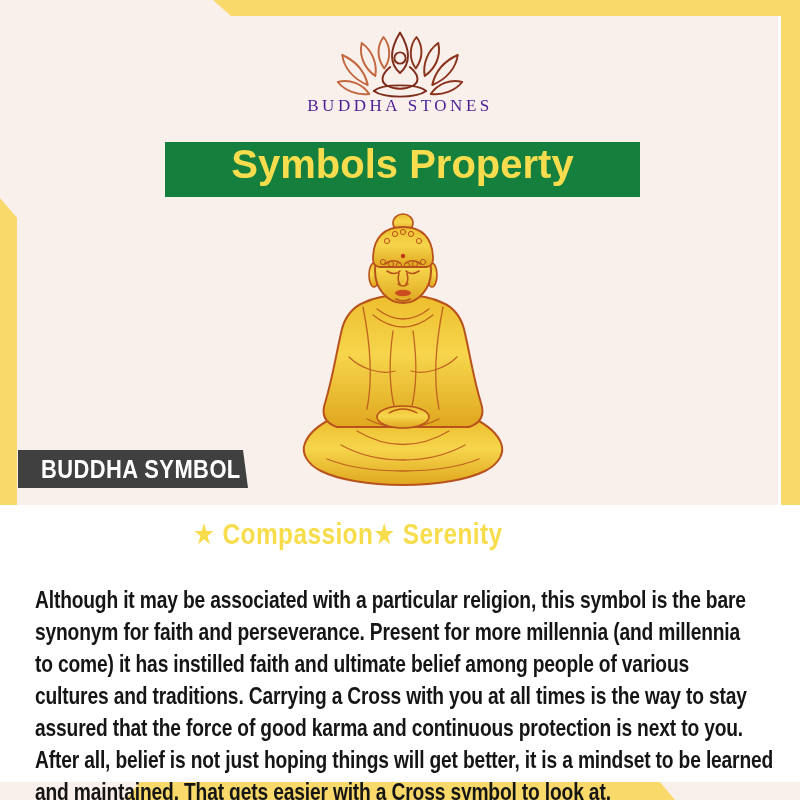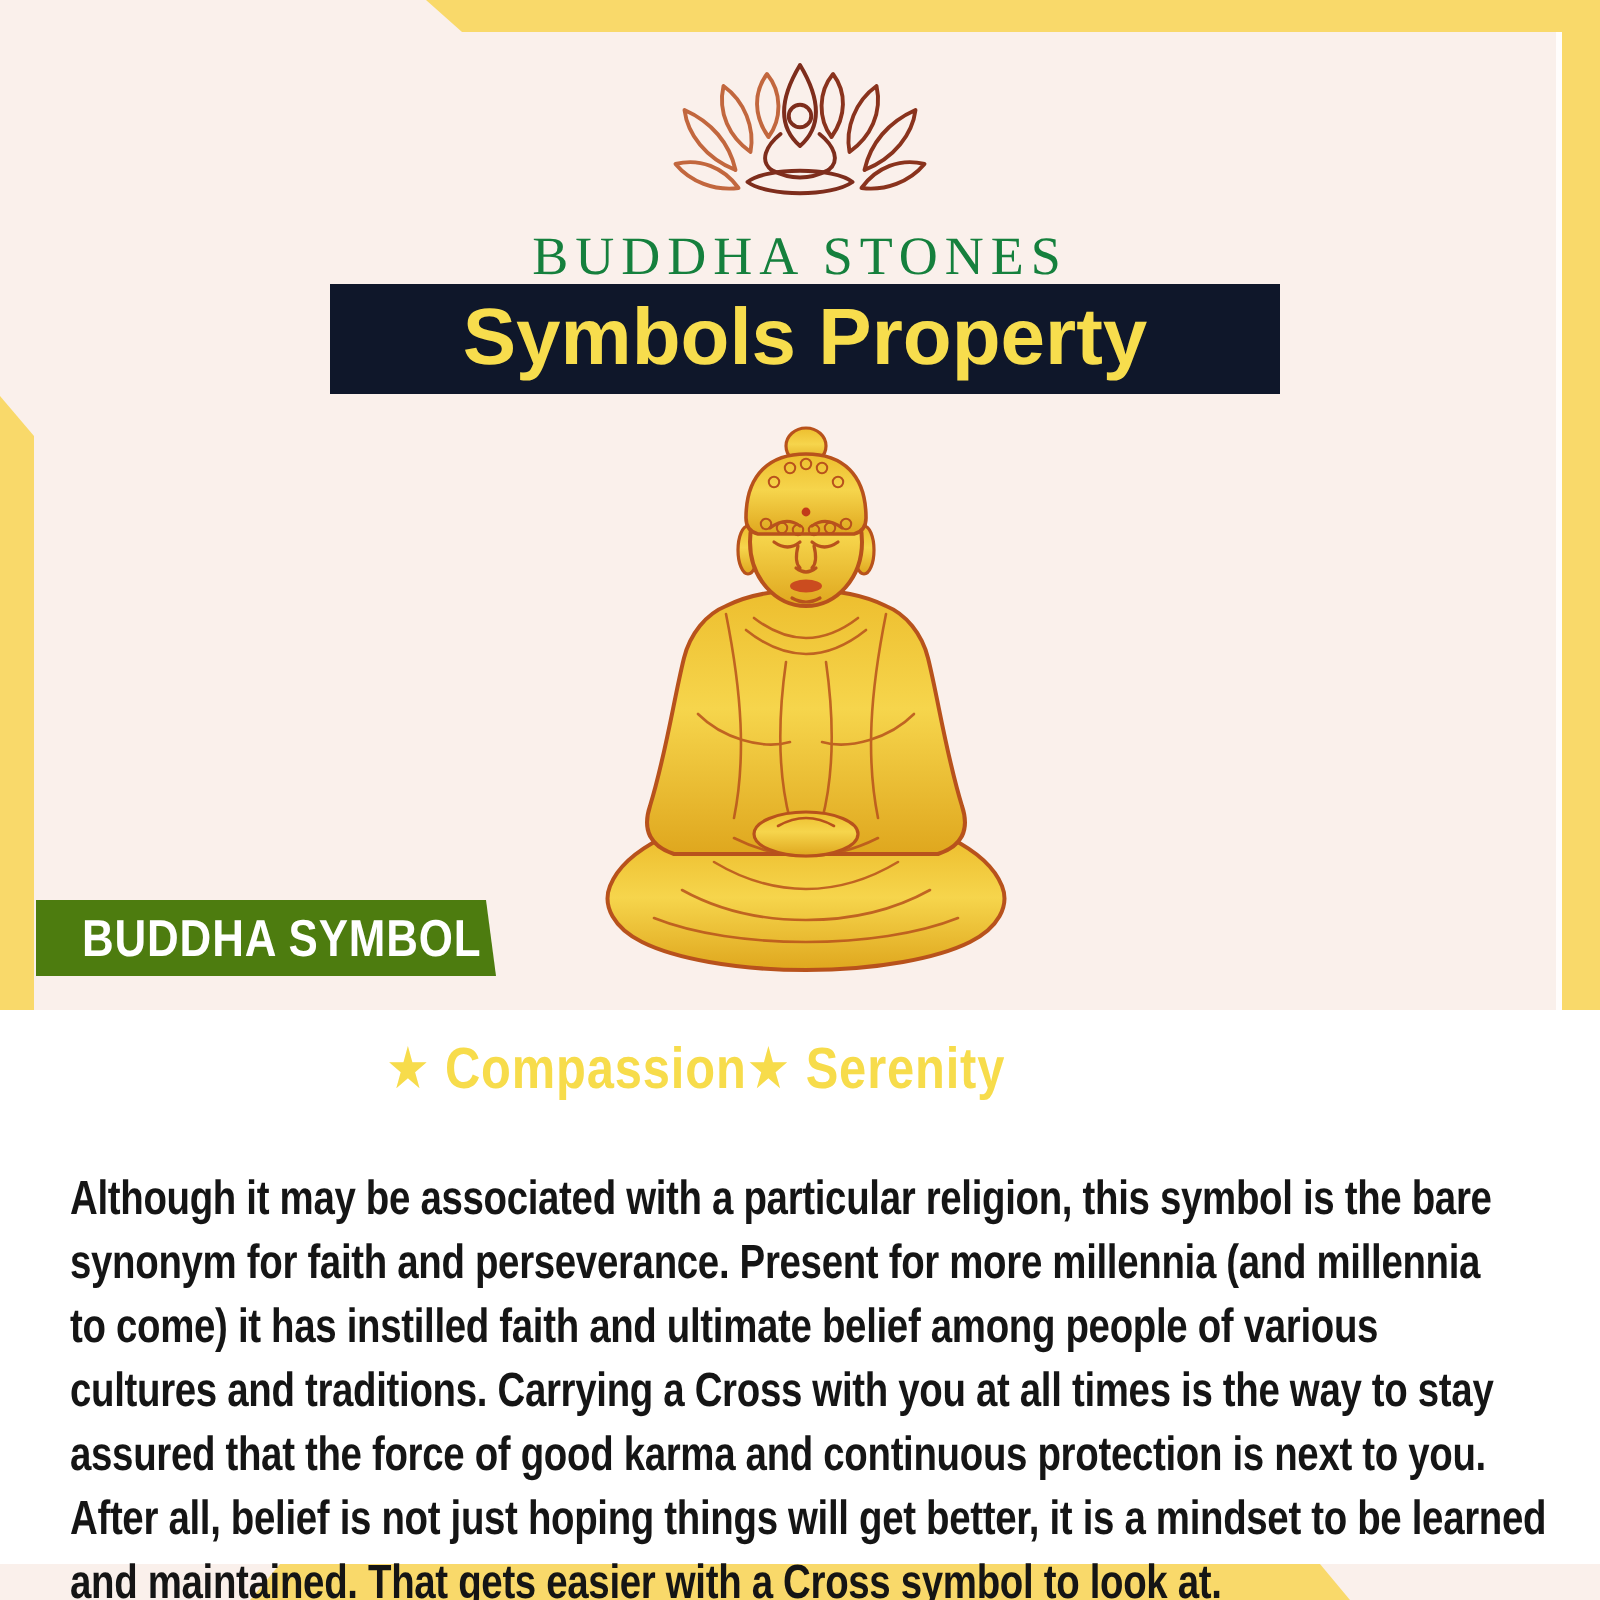--- a/index.html
+++ b/index.html
@@ -19,39 +19,39 @@
   .strip-left{left:0;top:198px;width:17px;height:560px;
     clip-path:polygon(0 0,100% 20px,100% 100%,0 100%);}
   .strip-bottom{left:125px;top:782px;width:550px;height:18px;
     clip-path:polygon(15px 0,calc(100% - 15px) 0,100% 100%,0 100%);}
   .seam{position:absolute;left:778px;top:16px;width:3px;height:489px;background:rgba(255,255,255,.85);}
   
   .white-section{position:absolute;left:0;top:505px;width:800px;height:277px;background:#FFFFFF;}
   
   .lotus{position:absolute;left:331px;top:28px;width:138px;height:84px;}
   .wordmark{
-    position:absolute;left:0;top:113px;width:800px;
+    position:absolute;left:0;top:96px;width:800px;
     text-align:center;
     font-family:"Liberation Serif","DejaVu Serif",serif;
-    font-size:27px;letter-spacing:3.5px;color:#15803d;font-weight:500;
+    font-size:17px;letter-spacing:3.5px;color:#4c1d95;font-weight:500;
   }
   .title-banner{
     position:absolute;left:165px;top:142px;width:475px;height:55px;
-    background:#0f172a;display:flex;align-items:center;justify-content:center;
+    background:#15803d;display:flex;align-items:flex-start;justify-content:center;
   }
   .title-banner span{
     font-size:40px;font-weight:700;color:#F7DD4D;
     display:inline-block;width:max-content;white-space:nowrap;
   }
   
   .buddha{position:absolute;left:297px;top:207px;width:212px;height:280px;}
   
   .symbol-banner{
     position:absolute;left:18px;top:450px;width:230px;height:38px;
-    background:#4d7c0f;
+    background:#404040;
     clip-path:polygon(0 0,225px 0,100% 100%,0 100%);
     display:flex;align-items:center;
   }
   .symbol-banner span{
     margin-left:23px;
     color:#FFFFFF;font-size:26px;font-weight:700;letter-spacing:.5px;
     display:inline-block;width:max-content;white-space:nowrap;
   }
   
   .traits{

